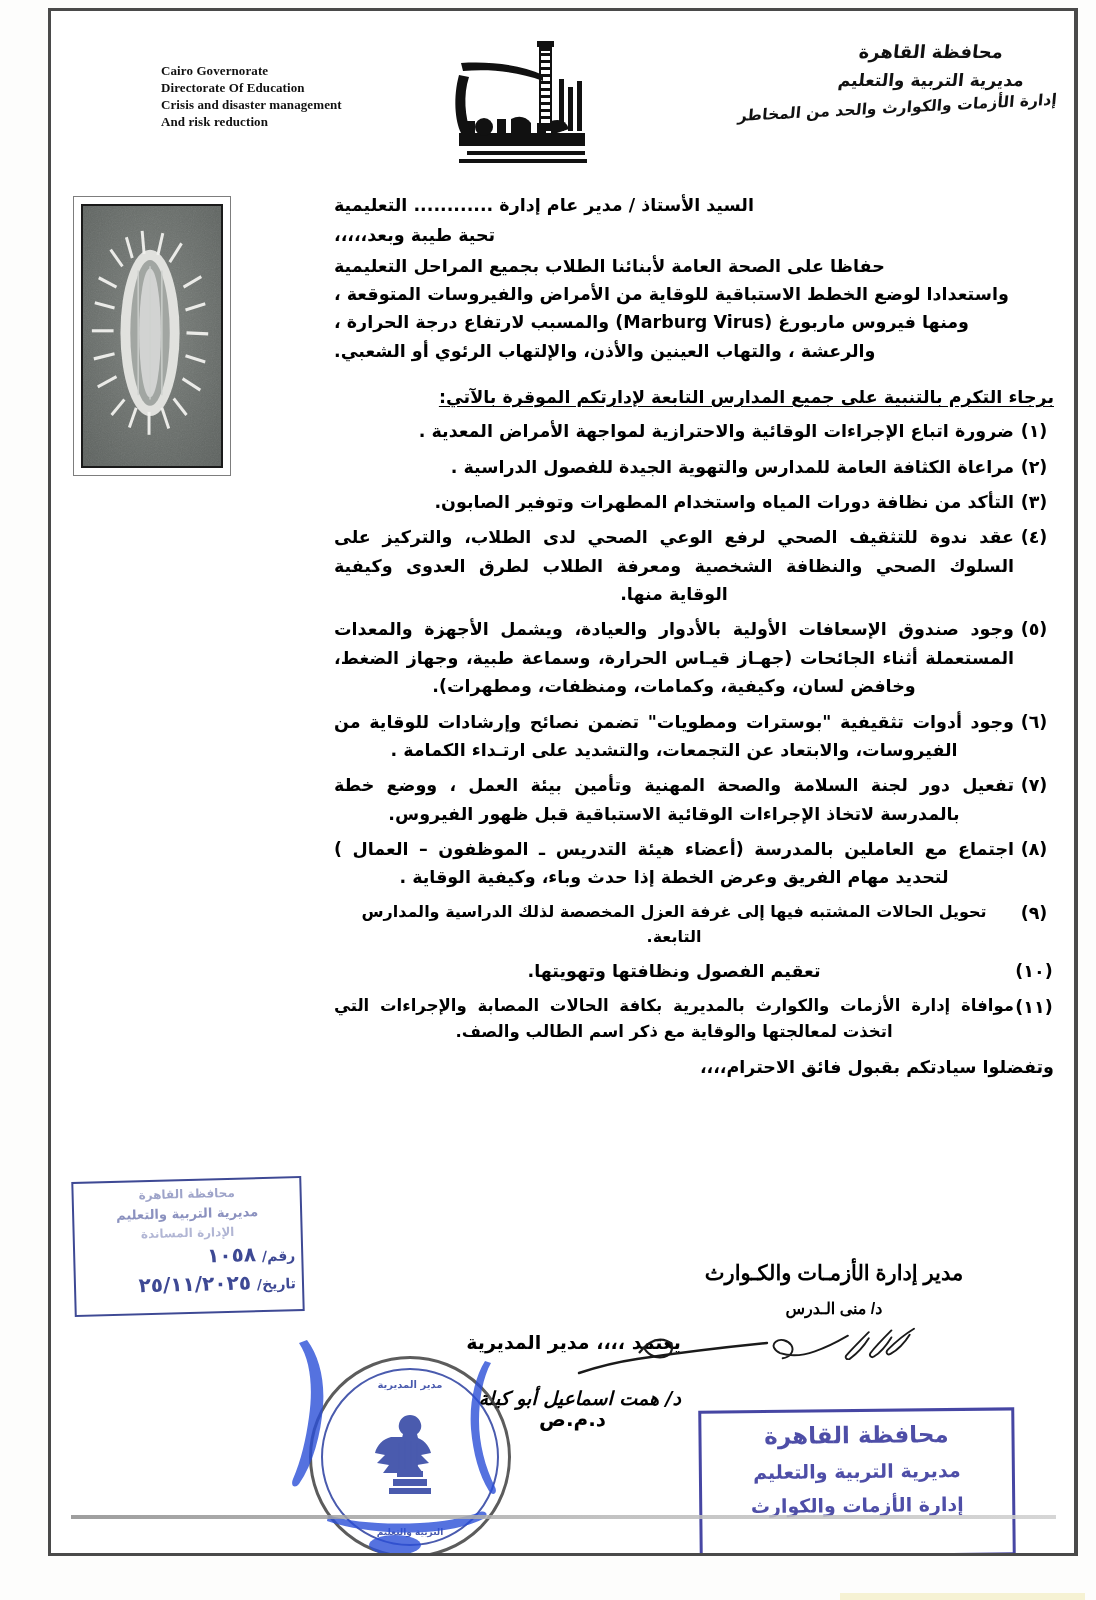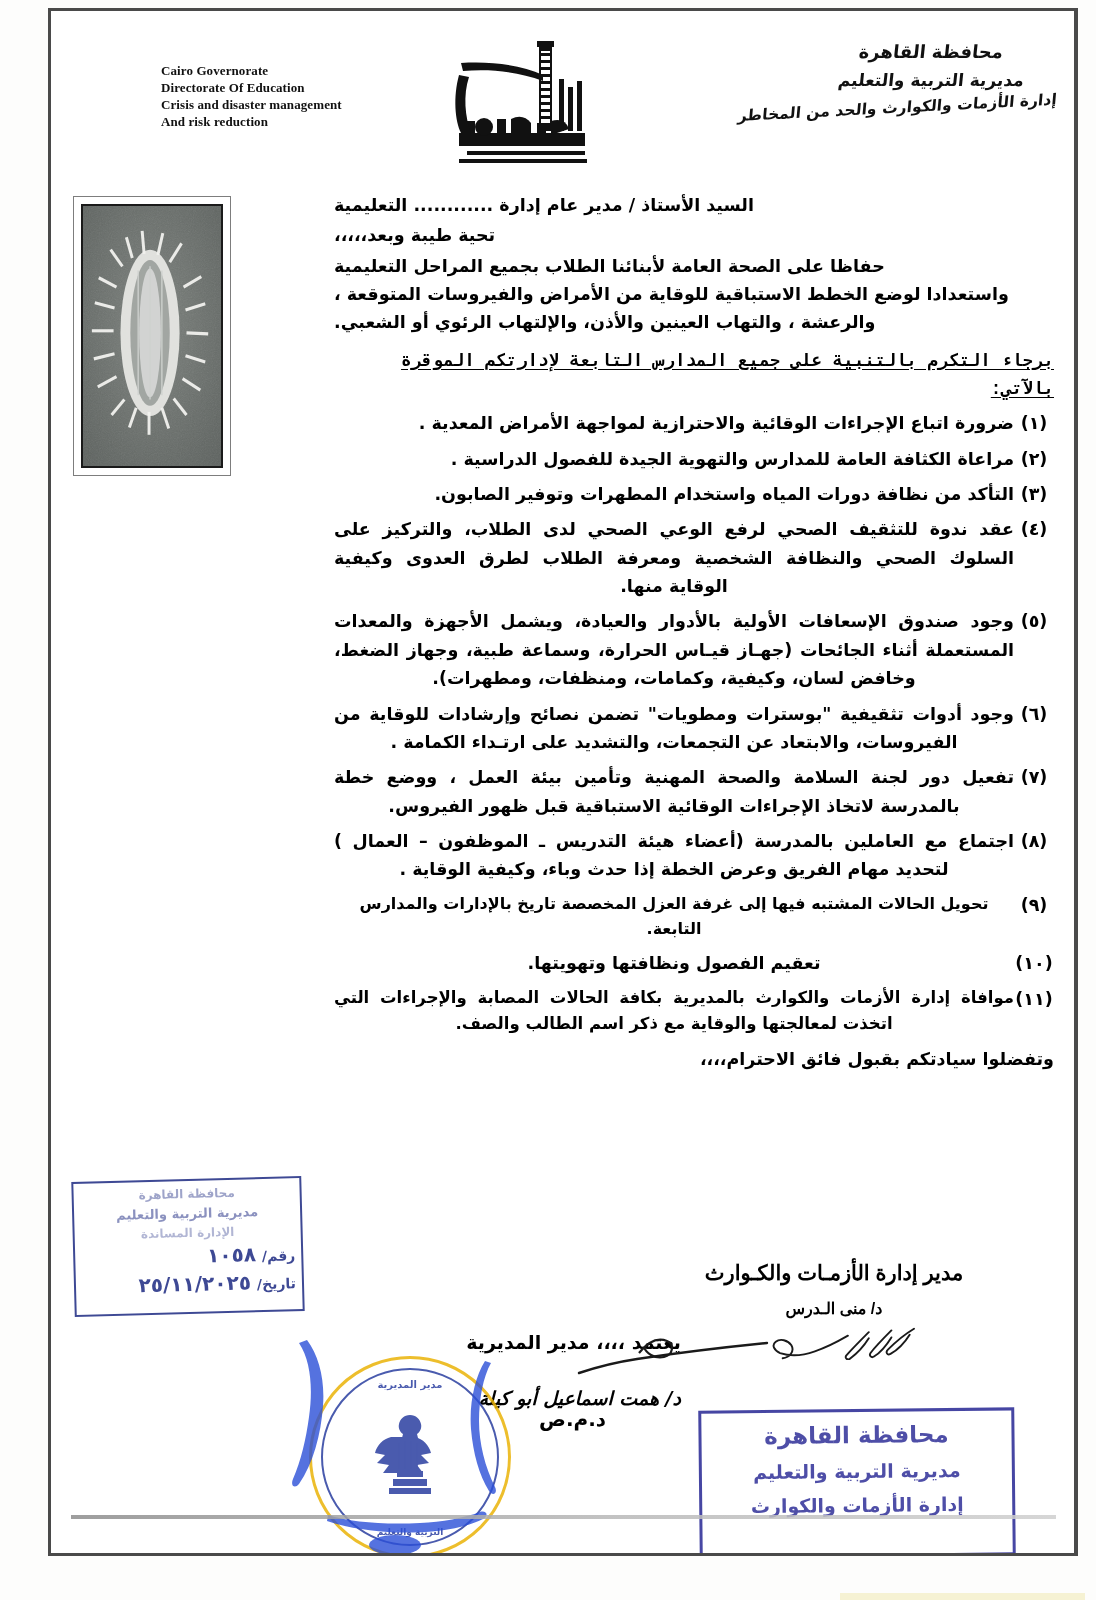--- a/index.html
+++ b/index.html
@@ -104,21 +104,21 @@
   }
   .reg-stamp .r1{font-size:12px;text-align:center;margin-top:6px;opacity:.5;}
   .reg-stamp .r2{font-size:13px;text-align:center;margin-top:5px;opacity:.6;}
   .reg-stamp .r3{font-size:12px;text-align:center;margin-top:5px;opacity:.4;}
   .reg-row{display:flex;flex-direction:row;align-items:baseline;justify-content:flex-start;margin:4px 6px 0 0;}
   .reg-label{font-size:14px;}
   .reg-val{font-size:20px;margin-right:6px;font-family:"DejaVu Sans",sans-serif;}
 
   .round-stamp{
     position:absolute;left:258px;top:1345px;width:196px;height:196px;
-    border:3px solid #eab308;border-radius:50%;
+    border:3px solid #404040;border-radius:50%;
     color:#2b3fa0;opacity:.85;
   }
   .round-stamp .ring{
     position:absolute;inset:9px;border:2px solid #2b3fa0;border-radius:50%;
   }
   .round-stamp .eagle{
     position:absolute;left:50%;top:50%;transform:translate(-50%,-50%);
     width:86px;height:96px;
   }
   .round-stamp .rs-top,.round-stamp .rs-bot{
@@ -278,23 +278,24 @@
     </div>
   </div>
 
   <div class="doc-body">
 
     <div class="intro-line ctr">السيد الأستاذ / مدير عام إدارة ............ التعليمية</div>
     <div class="intro-line ctr">تحية طيبة وبعد،،،،،</div>
 
     <div class="para ctr">حفاظا على الصحة العامة لأبنائنا الطلاب بجميع المراحل التعليمية</div>
     <div class="para ctr">واستعدادا لوضع الخطط الاستباقية للوقاية من الأمراض والفيروسات المتوقعة ،</div>
+    <div class="para ctr">ومنها فيروس ماربورغ (Marburg Virus) والمسبب لارتفاع درجة الحرارة ،</div>
     <div class="para ctr">والرعشة ، والتهاب العينين والأذن، والإلتهاب الرئوي أو الشعبي.</div>
 
-    <div class="para underline" style="text-align:right;margin-top:10px;font-family:Liberation Mono, monospace;">برجاء التكرم بالتنبية على جميع المدارس التابعة لإدارتكم الموقرة بالآتي:</div>
+    <div class="para underline" style="text-align:right;margin-top:18px;">برجاء التكرم بالتنبية على جميع المدارس التابعة لإدارتكم الموقرة بالآتي:</div>
 
     <ol class="items">
       <li>
         <span class="num">(١)</span>
         <span class="itext">ضرورة اتباع الإجراءات الوقائية والاحترازية لمواجهة الأمراض المعدية .</span>
       </li>
       <li>
         <span class="num">(٢)</span>
         <span class="itext">مراعاة الكثافة العامة للمدارس والتهوية الجيدة للفصول الدراسية .</span>
       </li>
@@ -317,21 +318,21 @@
       <li class="just">
         <span class="num">(٧)</span>
         <span class="itext">تفعيل دور لجنة السلامة والصحة المهنية وتأمين بيئة العمل ، ووضع خطة بالمدرسة لاتخاذ الإجراءات الوقائية الاستباقية قبل ظهور الفيروس.</span>
       </li>
       <li class="just">
         <span class="num">(٨)</span>
         <span class="itext">اجتماع مع العاملين بالمدرسة (أعضاء هيئة التدريس ـ الموظفون – العمال ) لتحديد مهام الفريق وعرض الخطة إذا حدث وباء، وكيفية الوقاية .</span>
       </li>
       <li class="ctr-item">
         <span class="num">(٩)</span>
-        <span class="itext" style="font-size:16px;">تحويل الحالات المشتبه فيها إلى غرفة العزل المخصصة تاريخ بالإدارات والمدارس التابعة.</span>
+        <span class="itext" style="font-size:16px;">تحويل الحالات المشتبه فيها إلى غرفة العزل المخصصة لذلك الدراسية والمدارس التابعة.</span>
       </li>
       <li class="ctr-item">
         <span class="num">(١٠)</span>
         <span class="itext">تعقيم الفصول ونظافتها وتهويتها.</span>
       </li>
       <li class="just">
         <span class="num">(١١)</span>
         <span class="itext" style="font-size:16.5px;">موافاة إدارة الأزمات والكوارث بالمديرية بكافة الحالات المصابة والإجراءات التي اتخذت لمعالجتها والوقاية مع ذكر اسم الطالب والصف.</span>
       </li>
     </ol>

